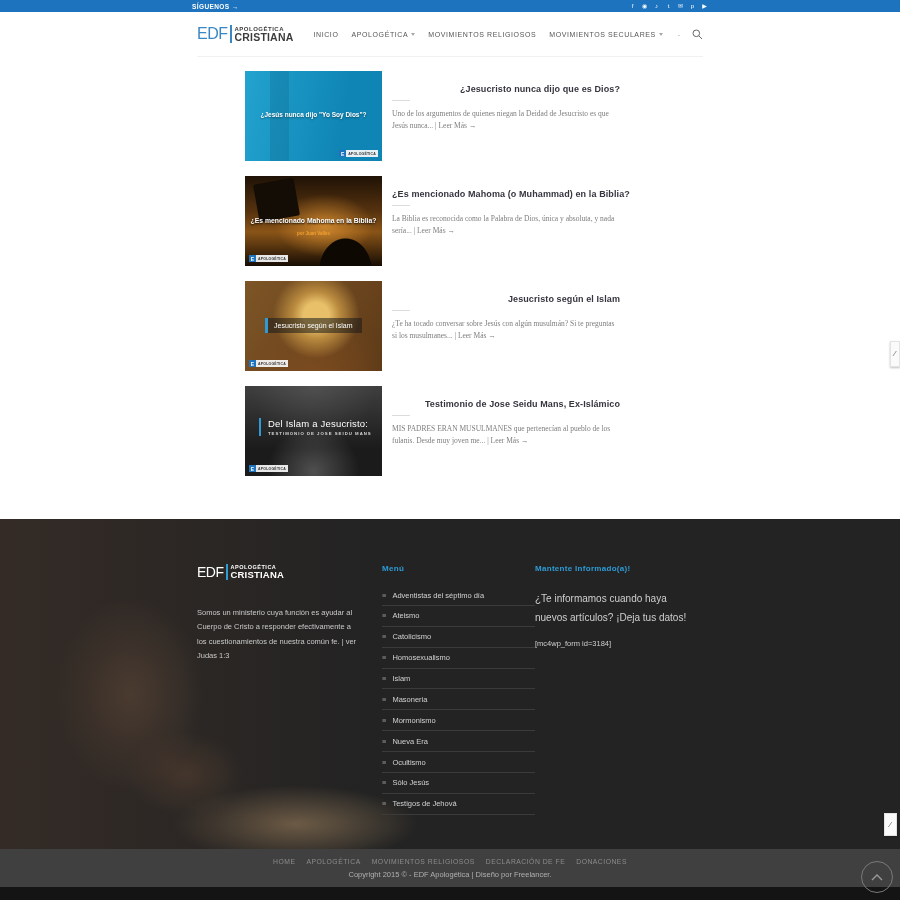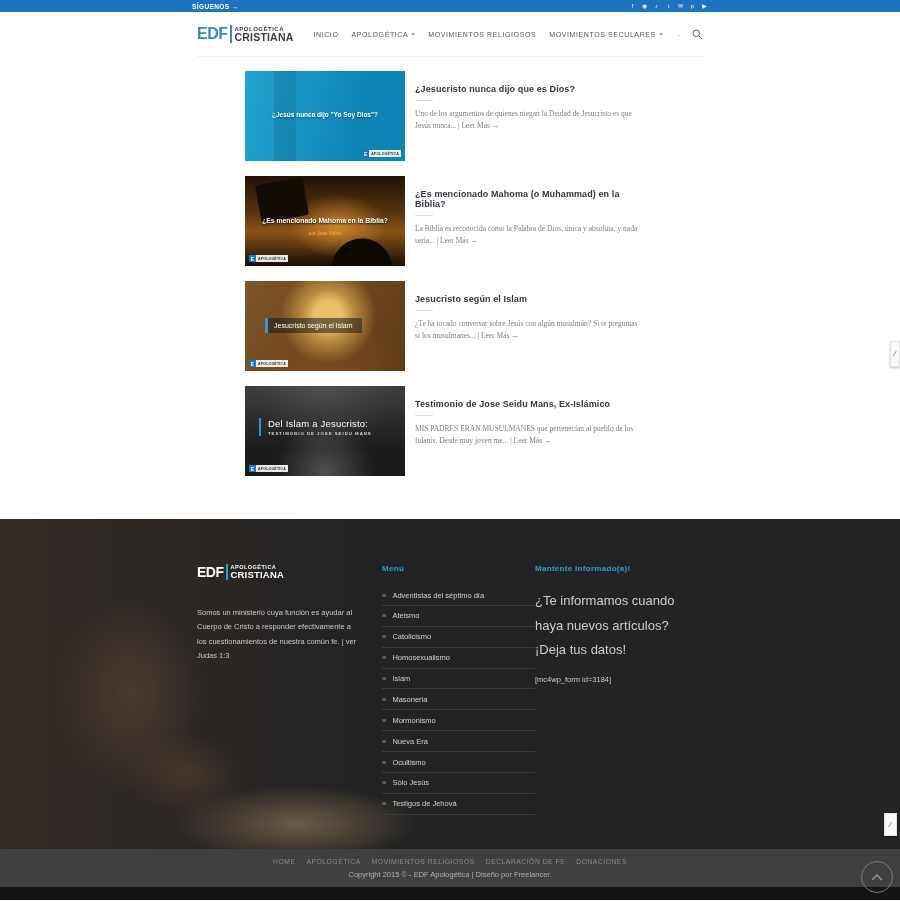--- a/index.html
+++ b/index.html
@@ -12,37 +12,37 @@
   }
   
   .topbar { height: 12px; background: #1e73be; }
   .topbar-inner { width: 516px; margin: 0 auto; height: 100%; display: flex; justify-content: space-between; align-items: center; }
   .follow { color: #fff; font-size: 6.5px; font-weight: bold; letter-spacing: .4px; }
   .social { display: flex; gap: 5px; align-items: center; }
   .social .sicon { color: #fff; font-size: 6px; line-height: 1; width: 7px; text-align: center; cursor: pointer; }
   
   .header-inner { width: 506px; margin: 0 auto; height: 45px; display: flex; align-items: center; border-bottom: 1px solid #f1f1f1; background: #fff; }
   .logo { display: flex; align-items: center; cursor: pointer; }
-  .logo-abbr { font-size: 16px; font-weight: bold; color: #3a87c4; letter-spacing: -.5px; }
+  .logo-abbr { font-size: 16px; font-weight: normal; color: #3a87c4; letter-spacing: -.5px; }
   .logo-bar { width: 2px; height: 18px; background: #3a87c4; margin: 0 3px 0 2px; }
   .logo-text { line-height: 1; }
   .logo-top { font-size: 6px; color: #3c3c3c; font-weight: bold; letter-spacing: .5px; }
   .logo-bottom { font-size: 10.5px; color: #3c3c3c; font-weight: bold; letter-spacing: .2px; }
   .nav { display: flex; gap: 13px; margin-left: 20px; align-items: center; }
   .nav-item { font-size: 7px; color: #555; letter-spacing: .6px; display: flex; align-items: center; gap: 3px; cursor: pointer; white-space: nowrap; }
   .caret { width: 0; height: 0; border-left: 2.5px solid transparent; border-right: 2.5px solid transparent; border-top: 3px solid #a8a8a8; }
   .header-right { margin-left: auto; display: flex; align-items: center; gap: 12px; }
   .nav-dash { font-size: 7px; color: #999; }
   .search-btn { cursor: pointer; display: flex; align-items: center; }
   
   .content { width: 402px; margin: 14px 0 0 245px; }
   .article { display: flex; margin-bottom: 15px; }
-  .thumb { width: 160px; height: 90px; position: relative; overflow: hidden; flex-shrink: 0; cursor: pointer; }
+  .thumb { width: 137px; height: 90px; position: relative; overflow: hidden; flex-shrink: 0; cursor: pointer; }
   .article-body { margin-left: 10px; padding-top: 13px; }
-  .article-title { font-size: 9px; font-weight: bold; color: #35353f; letter-spacing: .1px; cursor: pointer; }
+  .article-title { font-size: 9px; font-weight: bold; color: #35353f; letter-spacing: .1px; cursor: pointer; text-align: right; }
   .title-rule { width: 18px; border-top: 1px solid #dcdcdc; margin: 6px 0 7px; }
   .excerpt { font-size: 7.5px; color: #7d7d7d; line-height: 1.65; width: 228px; font-family: Liberation Serif, serif; }
   
   .thumb-1 { background: linear-gradient(100deg, #23a3cf, #0f85b5 70%); }
   .thumb-1 .pillar { position: absolute; left: 18%; top: 0; width: 14%; height: 100%; background: rgba(0,70,100,.18); }
   .t1-caption { position: absolute; left: 0; right: 0; top: 44%; text-align: center; color: #fff; font-size: 6.5px; font-weight: bold; text-shadow: 0 1px 2px rgba(0,0,0,.45); }
   .thumb-2 { background:
       radial-gradient(circle at 52% 38%, #e8c06a 0 14%, #b98a3e 26%, rgba(150,95,40,0) 48%),
       radial-gradient(circle at 50% 115%, #7d4b1f, rgba(0,0,0,0) 60%),
       linear-gradient(120deg, #7d5526, #5e3a18); }
@@ -80,21 +80,21 @@
   .f-logo .logo-bar { background: #2e9bd6; height: 16px; }
   .f-logo .logo-top { color: #fff; font-size: 5.5px; }
   .f-logo .logo-bottom { color: #fff; font-size: 9.5px; }
   .f-about-text { margin-top: 26px; font-size: 7.5px; color: #c9c9c9; line-height: 1.9; }
   .fcol-menu { width: 153px; margin-left: 20px; }
   .f-heading { font-size: 8px; color: #2e9bd6; font-weight: bold; letter-spacing: .3px; }
   .f-menu-list { margin-top: 12px; list-style: none; }
   .f-menu-item { display: flex; gap: 6px; align-items: center; font-size: 7.5px; color: #d2d2d2; padding: 5.5px 0 5px; border-bottom: 1px solid #3b3b3b; cursor: pointer; line-height: 1.25; }
   .f-menu-icon { color: #8f8f8f; font-size: 7.5px; }
   .fcol-news { width: 164px; margin-left: 0; }
-  .f-news-text { margin-top: 16px; font-size: 13px; color: #cfcfcf; line-height: 1.9; }
+  .f-news-text { margin-top: 16px; font-size: 10px; color: #cfcfcf; line-height: 1.9; }
   .f-shortcode { margin-top: 12px; font-size: 7.5px; color: #cfcfcf; }
   .footer-bottom { position: relative; background: #404040; text-align: center; padding: 9px 0 8px; flex: 0 0 35px; }
   .f-links { display: flex; justify-content: center; gap: 11px; }
   .f-link { font-size: 6.8px; color: #8c8c8c; letter-spacing: .5px; cursor: pointer; white-space: nowrap; }
   .f-copy { margin-top: 5px; font-size: 7.5px; color: #b0b0b0; }
   .footer-last { flex: 1; background: #141414; }
   
   .side-tab { position: absolute; background: #fafafa; border: 1px solid #e3e3e3; box-shadow: 0 1px 2px rgba(0,0,0,.25); display: flex; align-items: center; justify-content: center; cursor: pointer; }
   .side-tab-1 { right: 0; top: 341px; width: 10px; height: 26px; }
   .side-tab-2 { right: 3px; top: 813px; width: 13px; height: 23px; }

